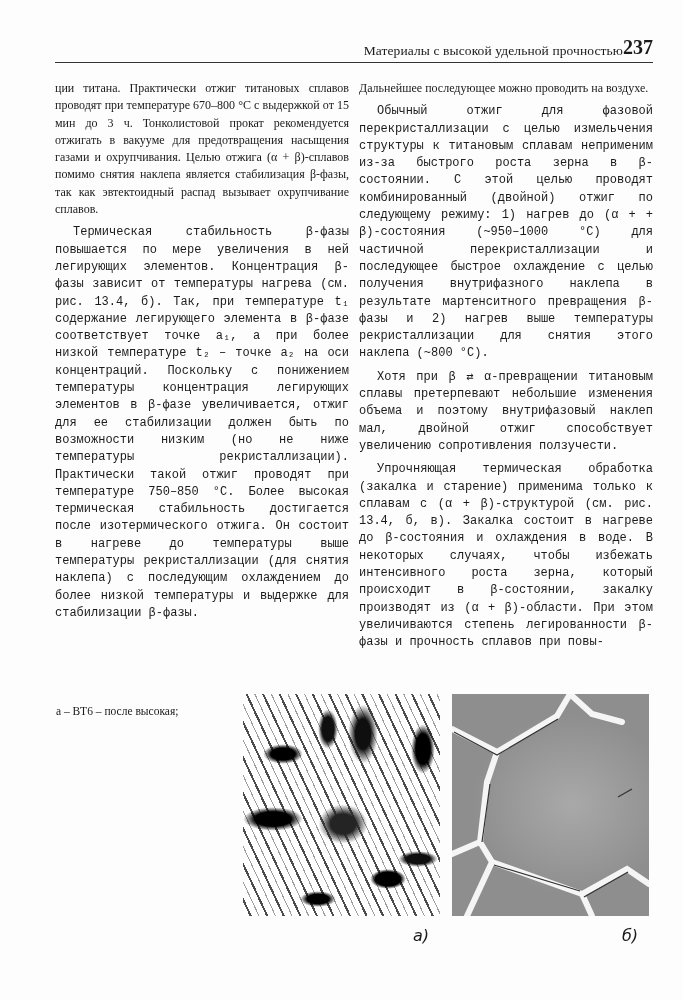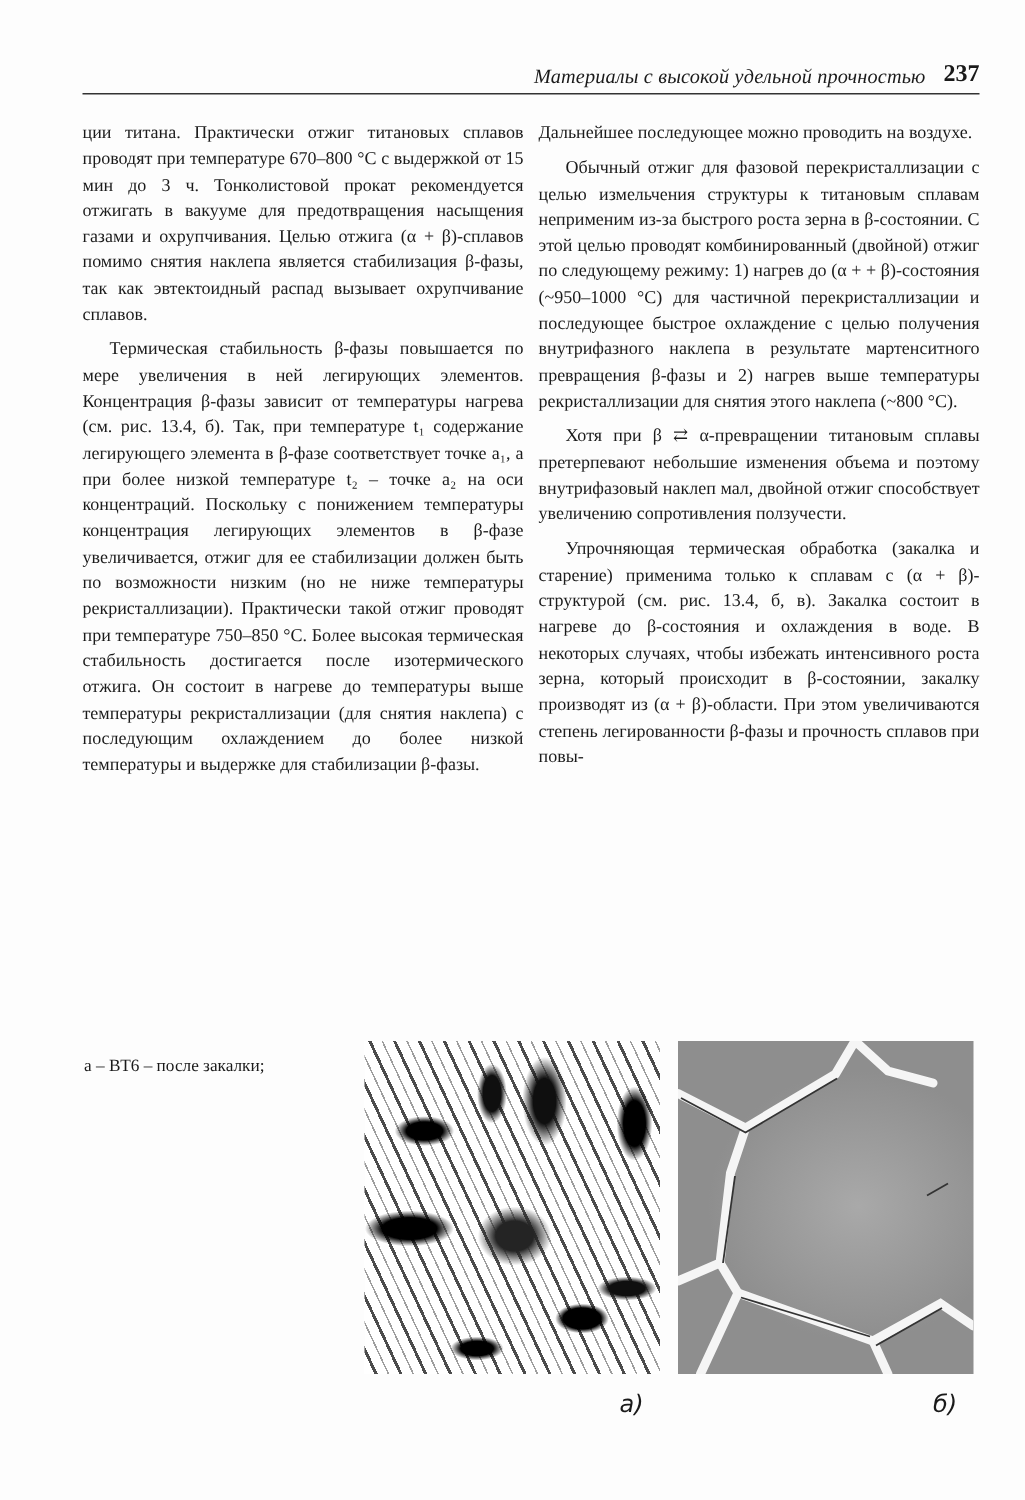--- a/index.html
+++ b/index.html
@@ -6,31 +6,31 @@
   body {
     width: 683px; height: 1000px; background: #fdfdfd; color: #1a1a1a;
     font-family: "Liberation Serif", "DejaVu Serif", serif;
     position: relative; overflow: hidden;
   }
   .header {
     position: absolute; left: 55px; top: 42px; width: 598px; height: 20px;
     border-bottom: 1.4px solid #333;
     display: flex; justify-content: flex-end; align-items: flex-end;
   }
-  .header .title { font-style: italic; font-size: 13.5px; margin-right: 12px; padding-bottom: 3px; letter-spacing: 0.1px; }
-  .header .pageno { font-weight: bold; font-size: 16px; padding-bottom: 3px; }
+  .header .title { font-size: 13.5px; margin-right: 0; padding-bottom: 3px; letter-spacing: 0.1px; }
+  .header .pageno { font-weight: bold; font-size: 20px; padding-bottom: 3px; }
   .col {
     position: absolute; top: 80px; width: 294px;
     font-size: 12px; line-height: 17.3px;
     text-align: justify;
   }
   .col.left { left: 55px; }
   .col.right { left: 359px; width: 294px; }
   .col p { margin: 0; text-indent: 0; }
-  .col p.indent { text-indent: 18px; margin-top: 6px; }
+  .col p.indent { text-indent: 18px; margin-top: 6px; font-family: Liberation Mono, monospace; }
   .col p.first { text-indent: 0; }
   .caption {
     position: absolute; left: 56px; top: 705px; width: 172px;
     font-size: 13px; line-height: 14.5px; text-align: justify;
   }
   .caption .fig-title { }
   .caption .fig-num { font-weight: bold; }
   .caption .sub { font-size: 11.5px; line-height: 13px; }
   .micro {
     position: absolute; top: 694px; width: 197px; height: 222px;
@@ -79,21 +79,21 @@
 </div>
 
 <div class="col right">
   <p class="first">Дальнейшее последующее можно проводить на воздухе.</p>
   <p class="indent">Обычный отжиг для фазовой перекристаллизации с целью измельчения структуры к титановым сплавам неприменим из-за быстрого роста зерна в β-состоянии. С этой целью проводят комбинированный (двойной) отжиг по следующему режиму: 1) нагрев до (α + + β)-состояния (~950–1000 °С) для частичной перекристаллизации и последующее быстрое охлаждение с целью получения внутрифазного наклепа в результате мартенситного превращения β-фазы и 2) нагрев выше температуры рекристаллизации для снятия этого наклепа (~800 °С).</p>
   <p class="indent">Хотя при β ⇄ α-превращении титановым сплавы претерпевают небольшие изменения объема и поэтому внутрифазовый наклеп мал, двойной отжиг способствует увеличению сопротивления ползучести.</p>
   <p class="indent">Упрочняющая термическая обработка (закалка и старение) применима только к сплавам с (α + β)-структурой (см. рис. 13.4, б, в). Закалка состоит в нагреве до β-состояния и охлаждения в воде. В некоторых случаях, чтобы избежать интенсивного роста зерна, который происходит в β-состоянии, закалку производят из (α + β)-области. При этом увеличиваются степень легированности β-фазы и прочность сплавов при повы-</p>
 </div>
 
 <div class="caption">
-  <div class="sub">а – ВТ6 – после закалки;</div>
+  <div class="sub">а – ВТ6 – после высокая;</div>
 </div>
 
 <div class="micro a"></div>
 
 <div class="micro b">
   <svg width="197" height="222" viewBox="0 0 197 222">
     <g fill="none" stroke="#f5f5f5" stroke-width="6" stroke-linecap="round">
       <path d="M0 35 L45 58 L105 22 L118 0"></path>
       <path d="M45 58 L35 88 L28 148 L0 160"></path>
       <path d="M28 148 L40 168 L15 222"></path>

